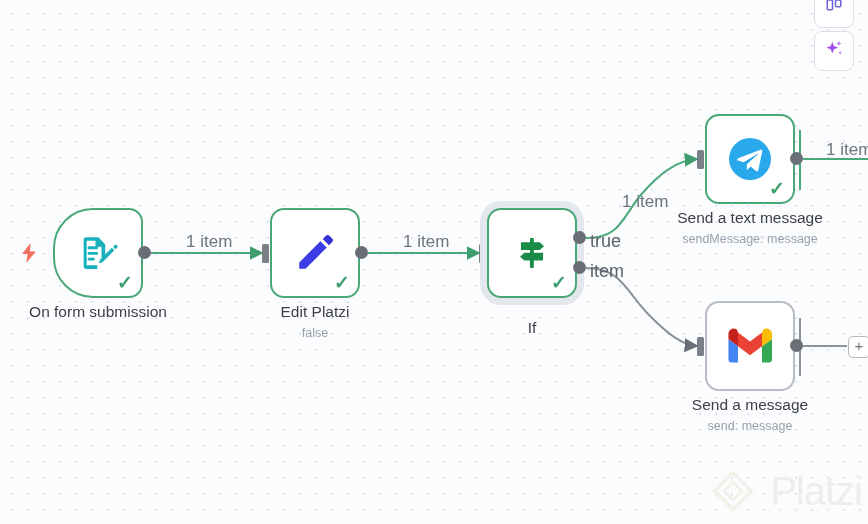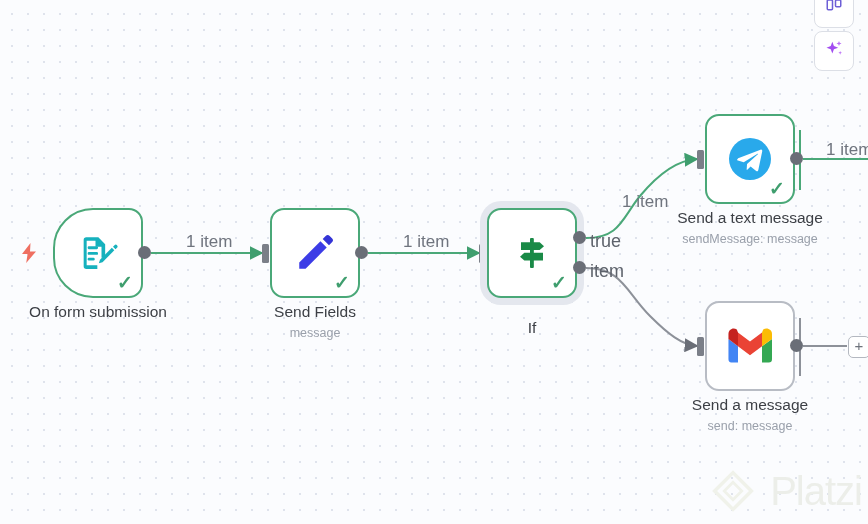--- a/index.html
+++ b/index.html
@@ -238,22 +238,22 @@
     <span class="node-icon">
       <svg width="42" height="42" viewBox="0 0 24 24" aria-hidden="true">
         <path d="M3 17.4L15.1 5.3l3.6 3.6L6.6 21H3z" fill="#3c3ce6"></path>
         <path d="M16.4 4l1.7-1.7a1.6 1.6 0 0 1 2.3 0l1.3 1.3a1.6 1.6 0 0 1 0 2.3L20 7.6z" fill="#3434d6"></path>
       </svg>
     </span>
     <span class="check">✓</span>
   </div>
   <div class="out-dot" style="left:355px; top:246px;"></div>
   <div class="node-caption" style="left:195px; top:302px;">
-    <div class="node-title">Send Fields</div>
-    <div class="node-subtitle">message</div>
+    <div class="node-title">Edit Platzi</div>
+    <div class="node-subtitle">false</div>
   </div>
 
   <div class="in-stub" style="left:479px; top:244px;"></div>
   <div class="node selected-halo" style="left:487px; top:208px;">
     <span class="node-icon">
       <svg width="40" height="40" viewBox="0 0 24 24" aria-hidden="true">
         <rect x="10.8" y="3" width="2.3" height="18" rx="0.6" fill="#1a8a47"></rect>
         <path d="M5.4 5.6h11.2l2.6 2.3-2.6 2.3H5.4z" fill="#1a8a47"></path>
         <path d="M18.6 11.9H7.4L4.8 14.2l2.6 2.3h11.2z" fill="#1a8a47"></path>
       </svg>

